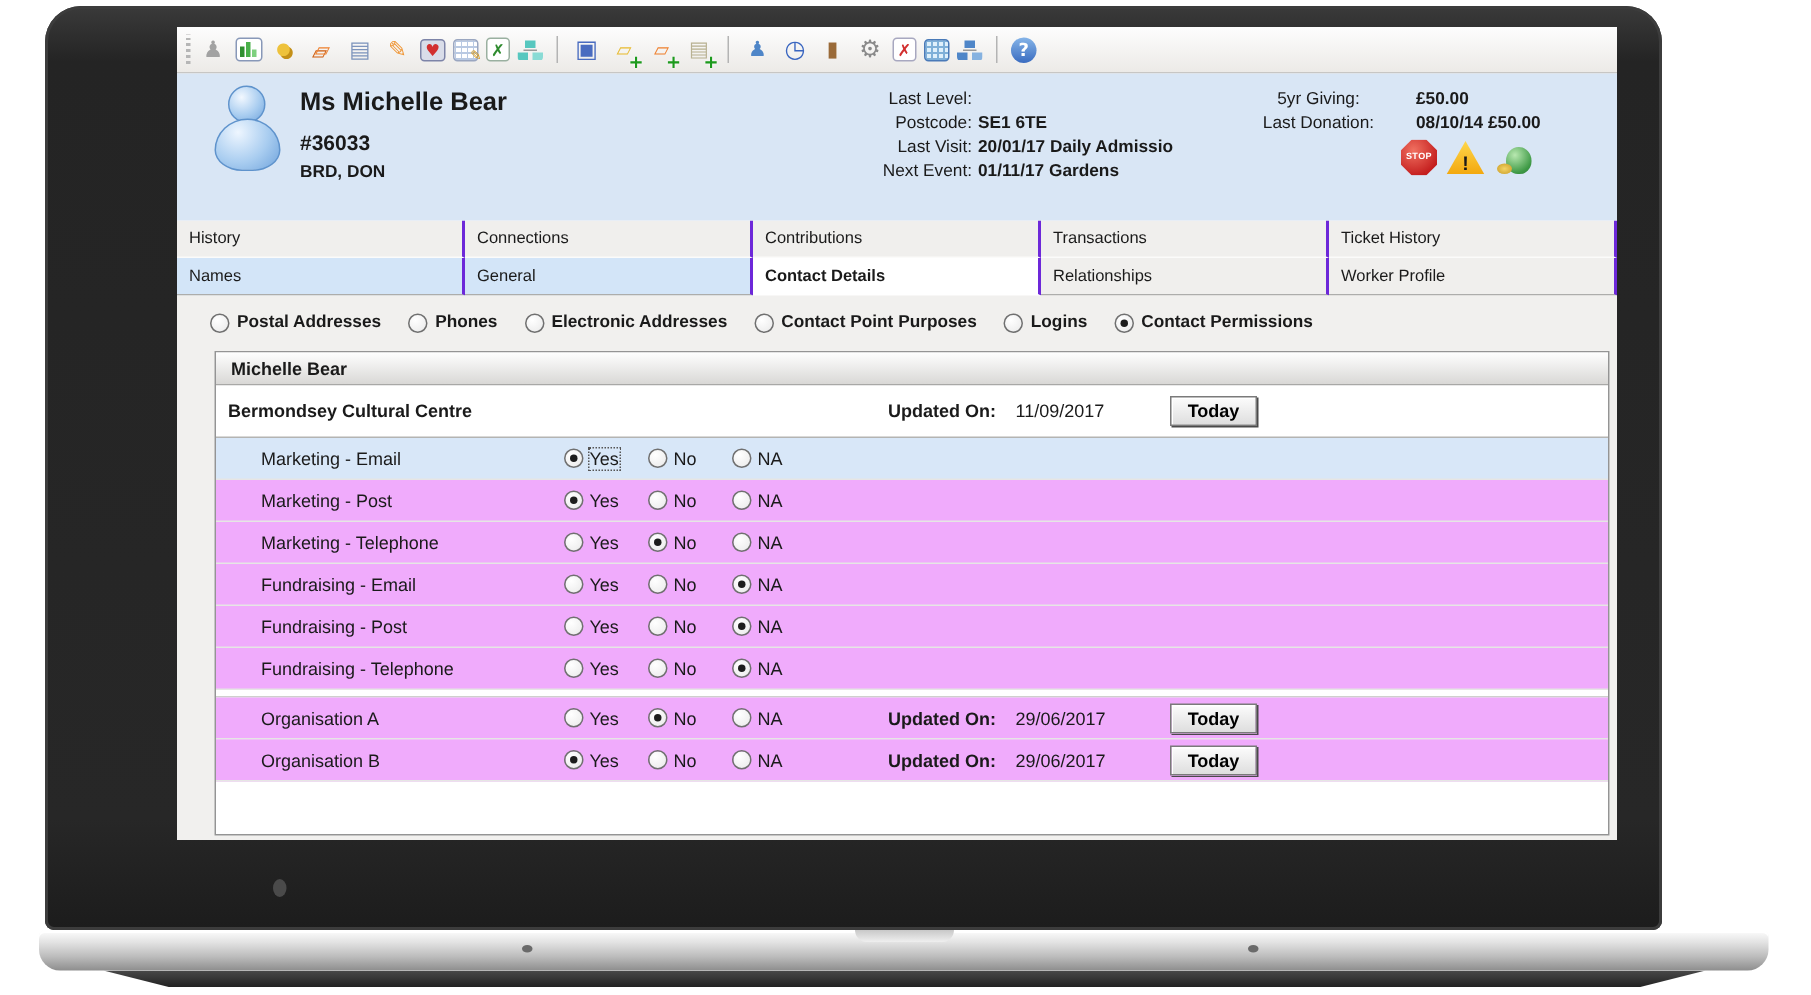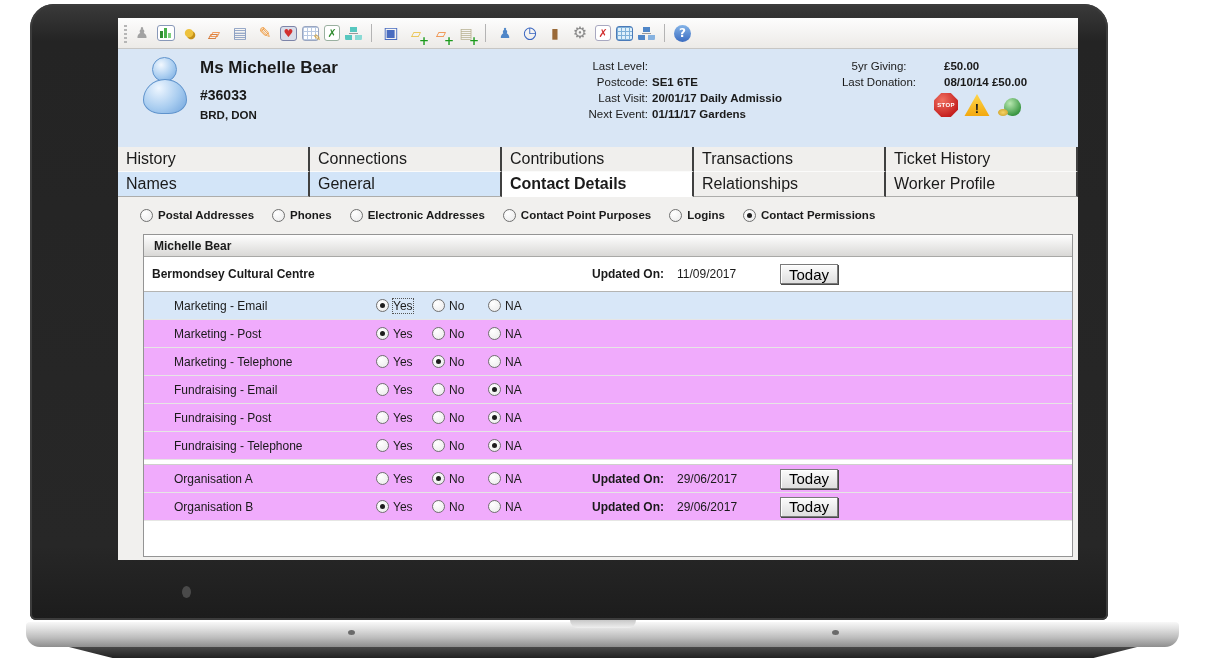--- a/index.html
+++ b/index.html
@@ -94,22 +94,22 @@
   .st-warn::before{content:"!";color:#1a1a1a;font-weight:bold;font-size:13px;line-height:1;}
   .st-bag::before{content:"";position:absolute;left:8px;top:5px;width:17px;height:18px;
     background:radial-gradient(circle at 35% 30%,#b8e8b0,#3f9a46 70%,#2c7a34);
     border-radius:50% 50% 46% 46%;}
   .st-bag::after{content:"";position:absolute;left:2px;bottom:1px;width:10px;height:7px;
     background:radial-gradient(#f4d468,#c99b22);border-radius:50%;}
 
   
   .tabs{flex:0 0 50px;}
   .tabrow{display:grid;grid-template-columns:repeat(5,192px);height:25px;}
-  .tab{display:flex;align-items:center;padding-left:8px;font-size:16px;box-sizing:border-box;
-    border-right:2px solid #404040;}
+  .tab{display:flex;align-items:center;padding-left:8px;font-size:11px;box-sizing:border-box;
+    border-right:2px solid #6d28d9;}
   .tabrow1 .tab{background:#f0efed;border-bottom:1px solid #fbfbfa;}
   .tabrow2 .tab{border-bottom:1px solid #adadab;}
   .tab.blue{background:#d3e5f8;}
   .tab.plain{background:#f0efed;}
   .tab.active{background:#ffffff;font-weight:bold;border-bottom:1px solid #ffffff;}
 
   
   .content{flex:1 1 auto;background:#f1f0ee;display:flex;flex-direction:column;}
   .filterbar{margin:6px 0 0 22px;height:24px;display:flex;align-items:center;gap:18px;}
   .fopt{display:inline-flex;align-items:center;gap:5px;font-size:11.5px;font-weight:600;}
@@ -127,21 +127,21 @@
   .prow.hl{background:#d8e7f8;}
   .plabel{position:absolute;left:30px;top:50%;transform:translateY(-50%);}
   .rgroup{position:absolute;top:50%;transform:translateY(-50%);display:flex;align-items:center;gap:4px;}
   .rg0{left:232px;} .rg1{left:288px;} .rg2{left:344px;}
   .rlabel{font-size:12px;}
   .rlabel.focus{outline:1px dotted #555;}
   .ulbl{position:absolute;left:448px;top:50%;transform:translateY(-50%);font-weight:bold;}
   .uval{position:absolute;left:533px;top:50%;transform:translateY(-50%);}
   .todaybtn{position:absolute;left:636px;top:50%;transform:translateY(-50%);width:58px;height:20px;
     background:linear-gradient(#fcfcfc,#dedede);border:1px solid #7a7a7a;box-shadow:1px 1px 0 #4a4a4a,inset 1px 1px 0 #fff;
-    font-weight:normal;font-size:15px;font-family:"Liberation Sans",sans-serif;padding:0;}
+    font-weight:bold;font-size:12px;font-family:"Liberation Sans",sans-serif;padding:0;}
   .orgsep{flex:0 0 4px;background:#fff;border-bottom:1px solid #cfcfcd;}
   .filler{flex:1 1 auto;background:#fff;}
 </style>
 </head>
 <body>
 
 <div class="stage">
   <div class="lid">
     <div class="screen">
 

